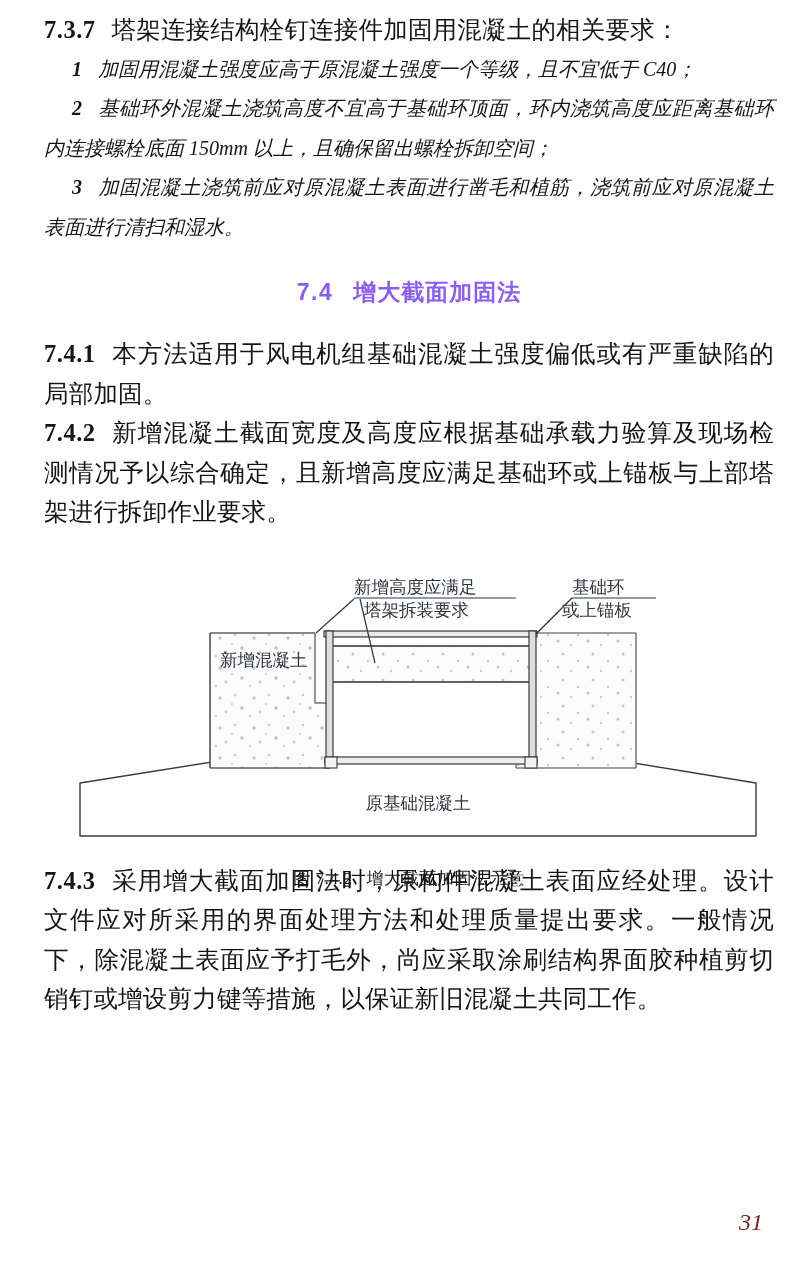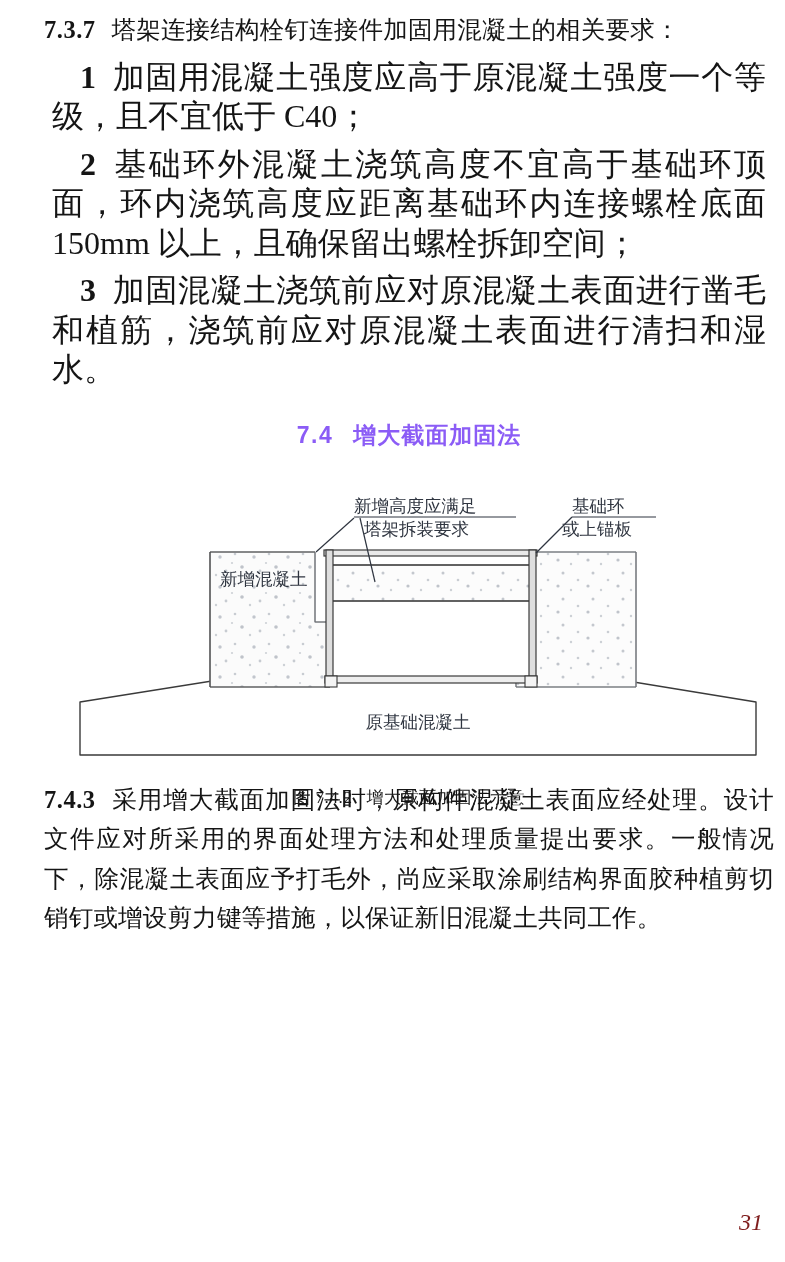--- a/index.html
+++ b/index.html
@@ -43,26 +43,27 @@
   .para .num {
     font-family: "Liberation Serif", "DejaVu Serif", serif;
     font-weight: bold;
     letter-spacing: 0.5px;
   }
   .para .gap {
     display: inline-block;
     width: 16px;
   }
   .item {
-    font-size: 32px;
+    font-size: 20px;
     line-height: 39.5px;
     text-align: justify;
     text-justify: inter-ideograph;
-    margin: 8px;
+    margin: 0;
     color: #151515;
+    font-style: italic;
   }
   .item .inum {
     font-weight: bold;
     padding-left: 28px;
     padding-right: 16px;
   }
 
   
   .sec-heading {
     text-align: center;
@@ -118,21 +119,23 @@
     <p class="para"><span class="num">7.3.7</span><span class="gap"></span><span>塔架连接结构栓钉连接件加固用混凝土的相关要求：</span></p>
 
     <p class="item"><span class="inum">1</span><span>加固用混凝土强度应高于原混凝土强度一个等级，且不宜低于 C40；</span></p>
 
     <p class="item"><span class="inum">2</span><span>基础环外混凝土浇筑高度不宜高于基础环顶面，环内浇筑高度应距离基础环内连接螺栓底面 150mm 以上，且确保留出螺栓拆卸空间；</span></p>
 
     <p class="item"><span class="inum">3</span><span>加固混凝土浇筑前应对原混凝土表面进行凿毛和植筋，浇筑前应对原混凝土表面进行清扫和湿水。</span></p>
 
     <div class="sec-heading"><span class="sh-num">7.4</span><span class="sh-gap"></span><span>增大截面加固法</span></div>
 
-
+    <p class="para"><span class="num">7.4.1</span><span class="gap"></span><span>本方法适用于风电机组基础混凝土强度偏低或有严重缺陷的局部加固。</span></p>
+
+    <p class="para"><span class="num">7.4.2</span><span class="gap"></span><span>新增混凝土截面宽度及高度应根据基础承载力验算及现场检测情况予以综合确定，且新增高度应满足基础环或上锚板与上部塔架进行拆卸作业要求。</span></p>
 
     <div class="figure-wrap">
       <svg width="730" height="290" viewBox="0 0 730 290">
         <defs>
           <pattern id="stipple" width="34" height="30" patternUnits="userSpaceOnUse">
             <rect width="34" height="30" fill="#fbfbfb"></rect>
             <circle cx="6" cy="7" r="1.7" fill="#c2c6cd"></circle>
             <circle cx="21" cy="4" r="1.3" fill="#c8ccd2"></circle>
             <circle cx="28" cy="17" r="1.8" fill="#bfc3ca"></circle>
             <circle cx="12" cy="21" r="1.4" fill="#c7cbd1"></circle>

